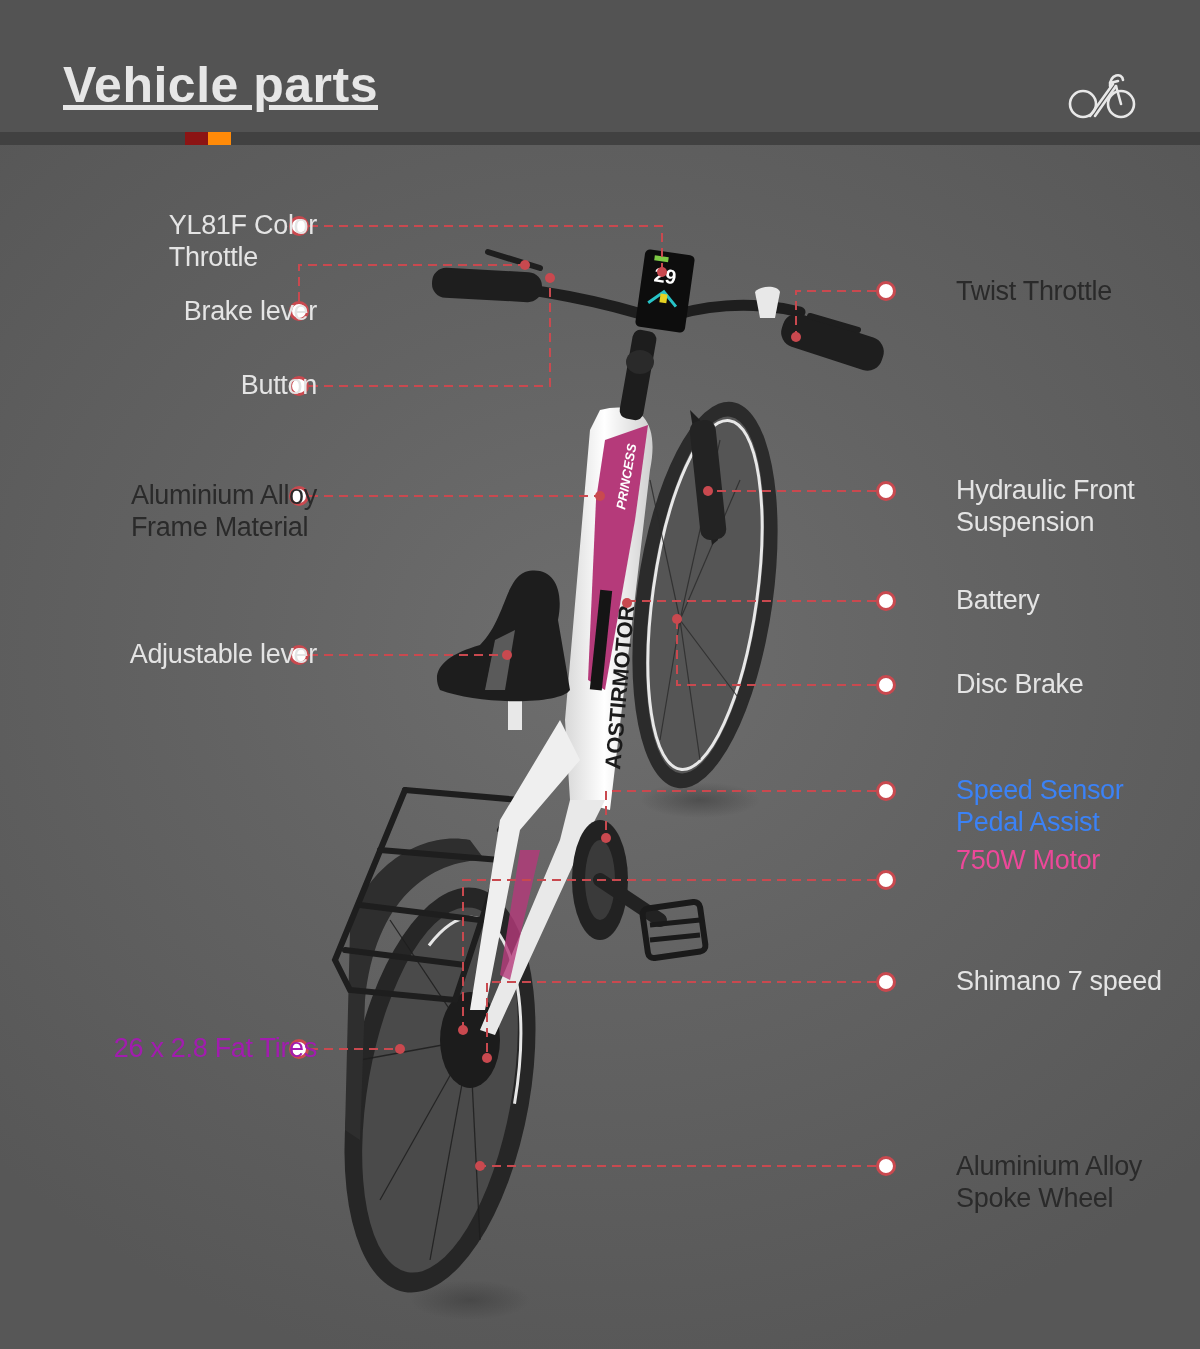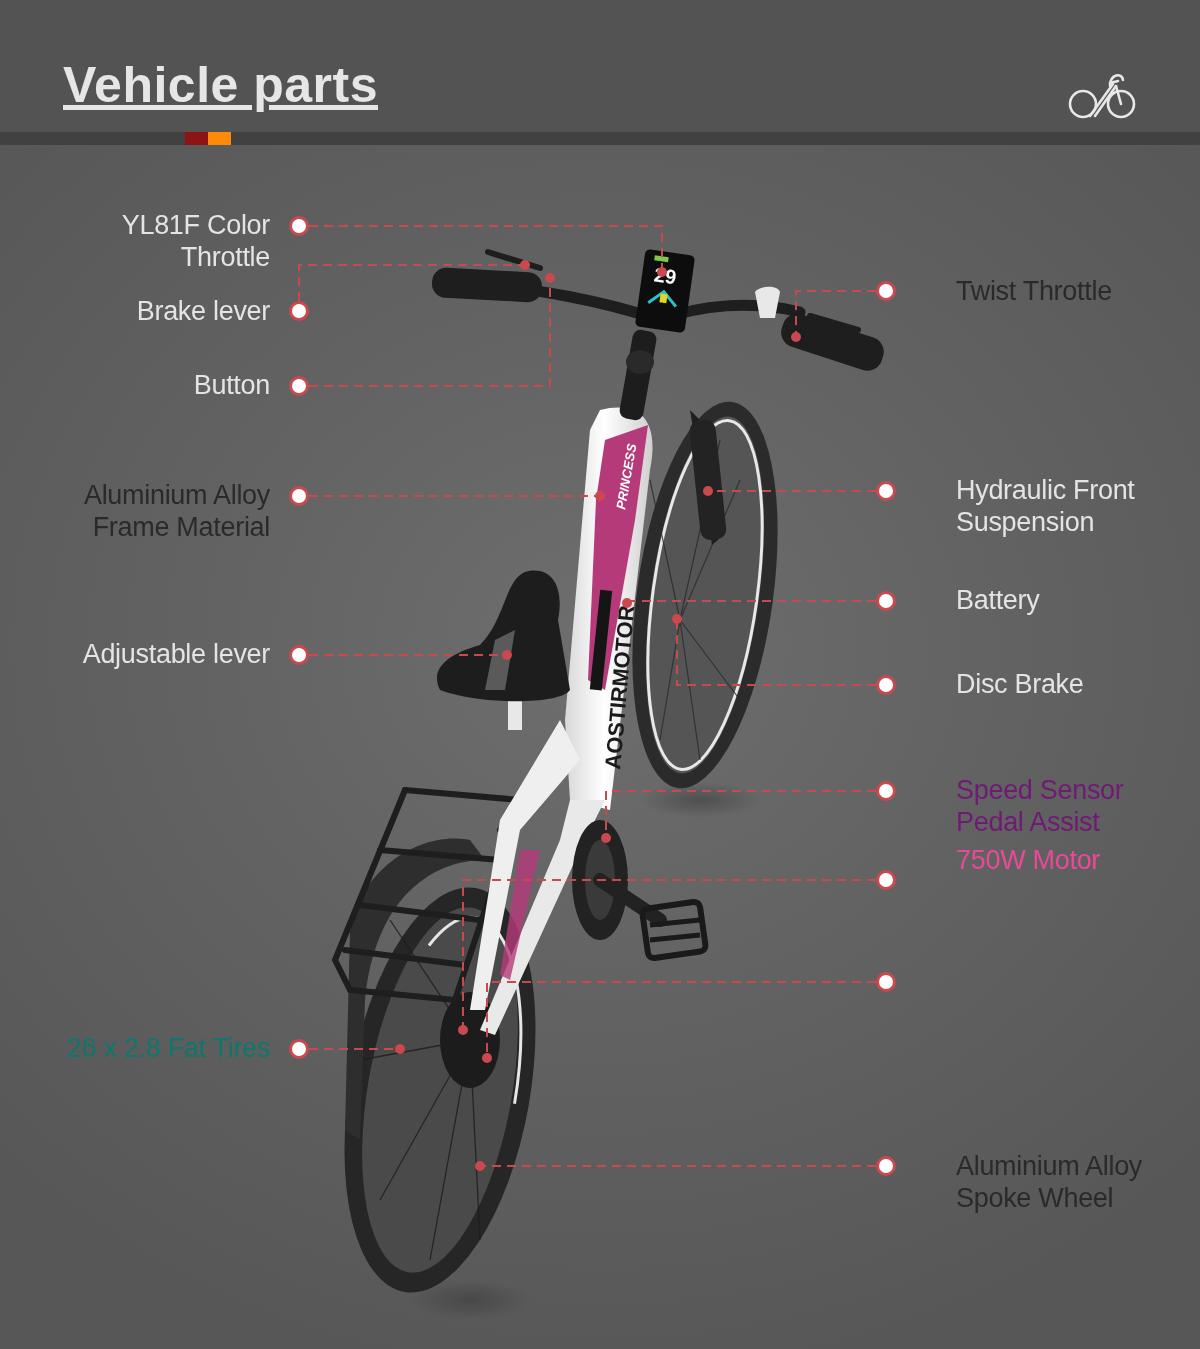--- a/index.html
+++ b/index.html
@@ -27,21 +27,21 @@
   .rule-accent-2 { position: absolute; left: 208px; top: 132px; width: 23px; height: 13px; }
   .logo-icon { position: absolute; left: 1066px; top: 68px; width: 72px; height: 54px; }
 
   .bike { position: absolute; left: 0; top: 0; width: 1200px; height: 1349px; }
   .leaders { position: absolute; left: 0; top: 0; width: 1200px; height: 1349px; pointer-events: none; }
 
   .label {
     position: absolute; font-size: 27px; line-height: 32px;
     letter-spacing: -0.3px; white-space: nowrap;
   }
-  .label.left { text-align: right; right: 930px; }
+  .label.left { text-align: left; right: 883px; }
   .label.right { text-align: left; left: 912px; margin-left: 44px; }
   .label .line { display: block; }
   .dot {
     position: absolute; width: 20px; height: 20px; border-radius: 50%;
     background: #ffffff; border: 3px solid #c9494f;
     transform: translate(-50%, -50%);
   }
 </style>
 </head>
 <body>
@@ -227,21 +227,21 @@
   <span class="line">Aluminium Alloy</span>
   <span class="line">Frame Material</span>
 </div>
 
 <div class="dot" style="left:299px;top:655px"></div>
 <div class="label left" style="top:638px;color:#e4e4e4">
   <span class="line">Adjustable lever</span>
 </div>
 
 <div class="dot" style="left:299px;top:1049px"></div>
-<div class="label left" style="top:1032px;color:#0f766e">
+<div class="label left" style="top:1032px;color:#a21caf">
   <span class="line">26 x 2.8 Fat Tires</span>
 </div>
 
 <div class="dot" style="left:886px;top:291px"></div>
 <div class="label right" style="top:275px;color:#2a2a2a">
   <span class="line">Twist Throttle</span>
 </div>
 
 <div class="dot" style="left:886px;top:491px"></div>
 <div class="label right" style="top:474px;color:#e4e4e4">
@@ -253,31 +253,32 @@
 <div class="label right" style="top:584px;color:#e4e4e4">
   <span class="line">Battery</span>
 </div>
 
 <div class="dot" style="left:886px;top:685px"></div>
 <div class="label right" style="top:668px;color:#e4e4e4">
   <span class="line">Disc Brake</span>
 </div>
 
 <div class="dot" style="left:886px;top:791px"></div>
-<div class="label right" style="top:774px;color:#701a75">
+<div class="label right" style="top:774px;color:#3b82f6">
   <span class="line">Speed Sensor</span>
   <span class="line">Pedal Assist</span>
 </div>
 
 <div class="dot" style="left:886px;top:880px"></div>
 <div class="label right" style="top:844px;color:#ec4899">
   <span class="line">750W Motor</span>
 </div>
 
 <div class="dot" style="left:886px;top:982px"></div>
 <div class="label right" style="top:965px;color:#e4e4e4">
+  <span class="line">Shimano 7 speed</span>
 </div>
 
 <div class="dot" style="left:886px;top:1166px"></div>
 <div class="label right" style="top:1150px;color:#2a2a2a">
   <span class="line">Aluminium Alloy</span>
   <span class="line">Spoke Wheel</span>
 </div>
 
 </body></html>

